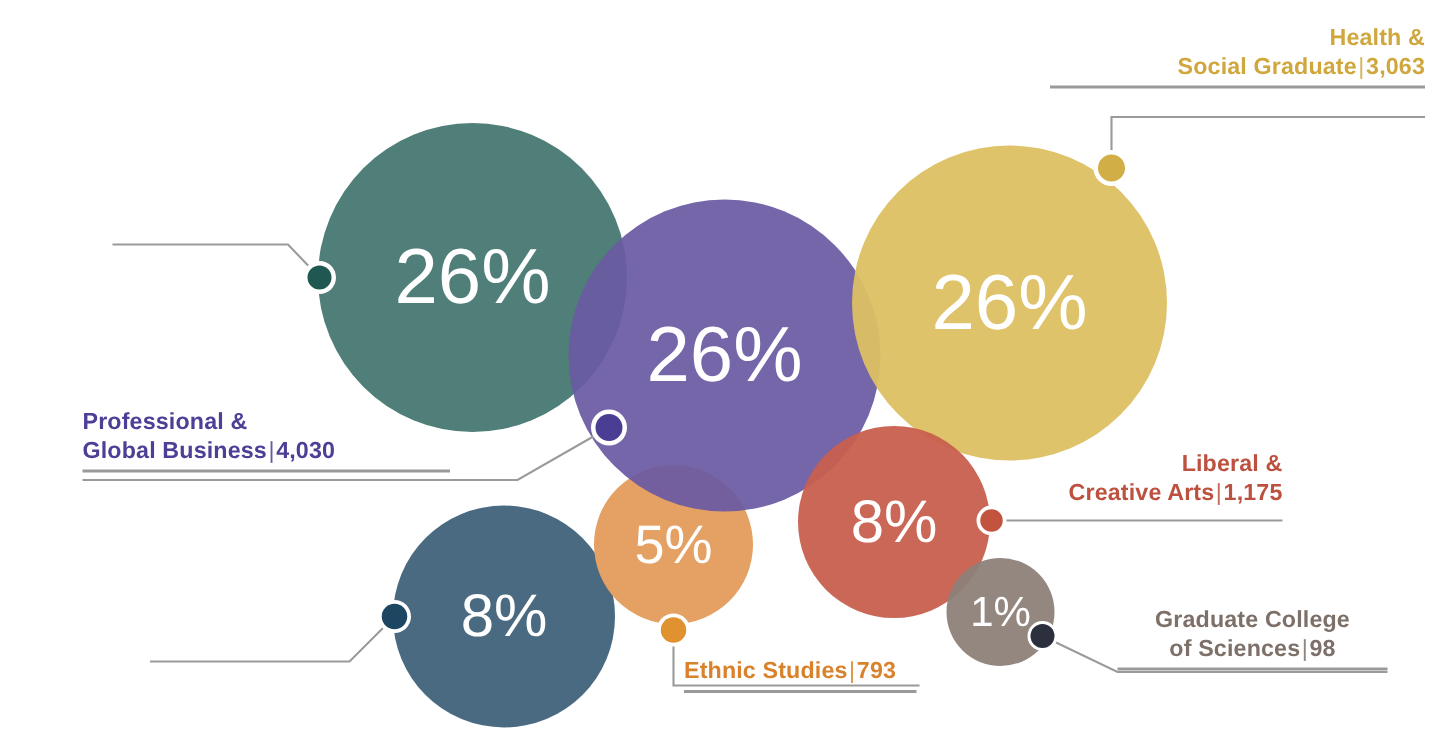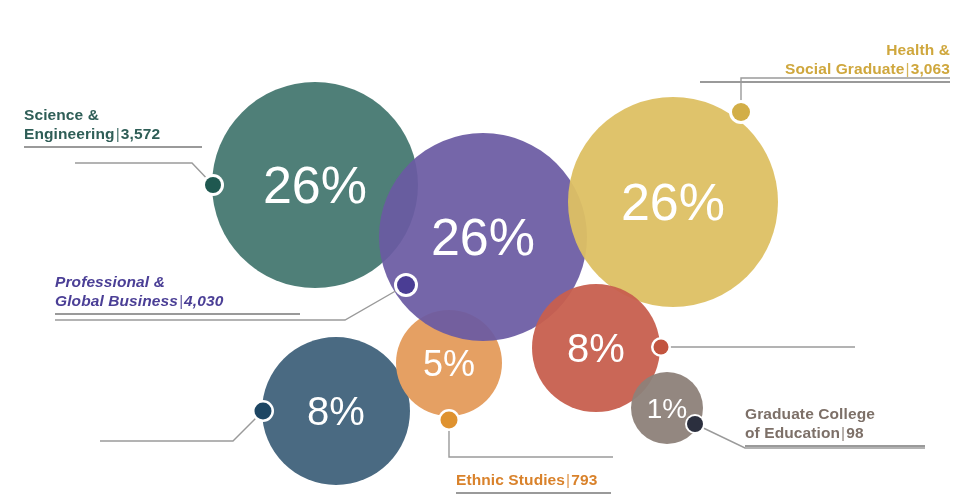--- a/index.html
+++ b/index.html
@@ -86,44 +86,43 @@
     <g>
       <circle cx="449" cy="420" r="11" fill="#ffffff"></circle>
       <circle id="d-eth" cx="449" cy="420" r="8.5" fill="#df922f"></circle>
     </g>
     <g>
       <circle cx="695" cy="424" r="10" fill="#ffffff"></circle>
       <circle id="d-grd" cx="695" cy="424" r="8" fill="#2b2f3e"></circle>
     </g>
   </svg>
 
-  <div class="lbl" id="L-sci" style="left: 24px; top: 105px; width: 178px; color: rgb(47, 94, 87);">
-    <span>Science &amp;</span><br>
-    <span>Engineering</span><span class="pipe">|</span><span class="num">3,572</span>
-    <span class="bar" style="background: rgb(154, 154, 154);"></span>
-  </div>
 
-  <div class="lbl" id="L-hea" style="left: 700px; top: 40px; width: 250px; text-align: right; color: rgb(207, 167, 61);">
+  <div class="lbl" id="L-hea" style="left: 700px; top: 16px; width: 250px; text-align: right; color: rgb(207, 167, 61);">
     <span>Health &amp;</span><br>
     <span>Social Graduate</span><span class="pipe">|</span><span class="num">3,063</span>
     <span class="bar" style="background: rgb(154, 154, 154);"></span>
   </div>
 
-  <div class="lbl" id="L-pro" style="left: 55px; top: 272px; width: 245px; color: rgb(75, 63, 150); font-style: italic;">
+  <div class="lbl" id="L-pro" style="left: 55px; top: 272px; width: 245px; color: rgb(75, 63, 150);">
     <span>Professional &amp;</span><br>
     <span>Global Business</span><span class="pipe">|</span><span class="num">4,030</span>
     <span class="bar" style="background: rgb(154, 154, 154);"></span>
   </div>
 
+  <div class="lbl" id="L-lib" style="left: 680px; top: 300px; width: 175px; text-align: right; color: rgb(189, 81, 63);">
+    <span>Liberal &amp;</span><br>
+    <span>Creative Arts</span><span class="pipe">|</span><span class="num">1,175</span>
+  </div>
 
 
-  <div class="lbl" id="L-eth" style="left: 456px; top: 438px; width: 155px; color: rgb(217, 130, 43); margin-top: 32px;">
+  <div class="lbl" id="L-eth" style="left: 456px; top: 438px; width: 155px; color: rgb(217, 130, 43);">
     <span>Ethnic Studies</span><span class="pipe">|</span><span class="num">793</span>
     <span class="bar" style="background: rgb(154, 154, 154);"></span>
   </div>
 
-  <div class="lbl" id="L-grd" style="left: 745px; top: 404px; width: 180px; text-align: left; color: rgb(125, 112, 104);">
+  <div class="lbl" id="L-grd" style="left: 745px; top: 404px; width: 180px; text-align: center; color: rgb(125, 112, 104);">
     <span>Graduate College</span><br>
-    <span>of Education</span><span class="pipe">|</span><span class="num">98</span>
+    <span>of Sciences</span><span class="pipe">|</span><span class="num">98</span>
     <span class="bar" style="background: rgb(154, 154, 154);"></span>
   </div>
 
 </div>
 
 </body></html>

